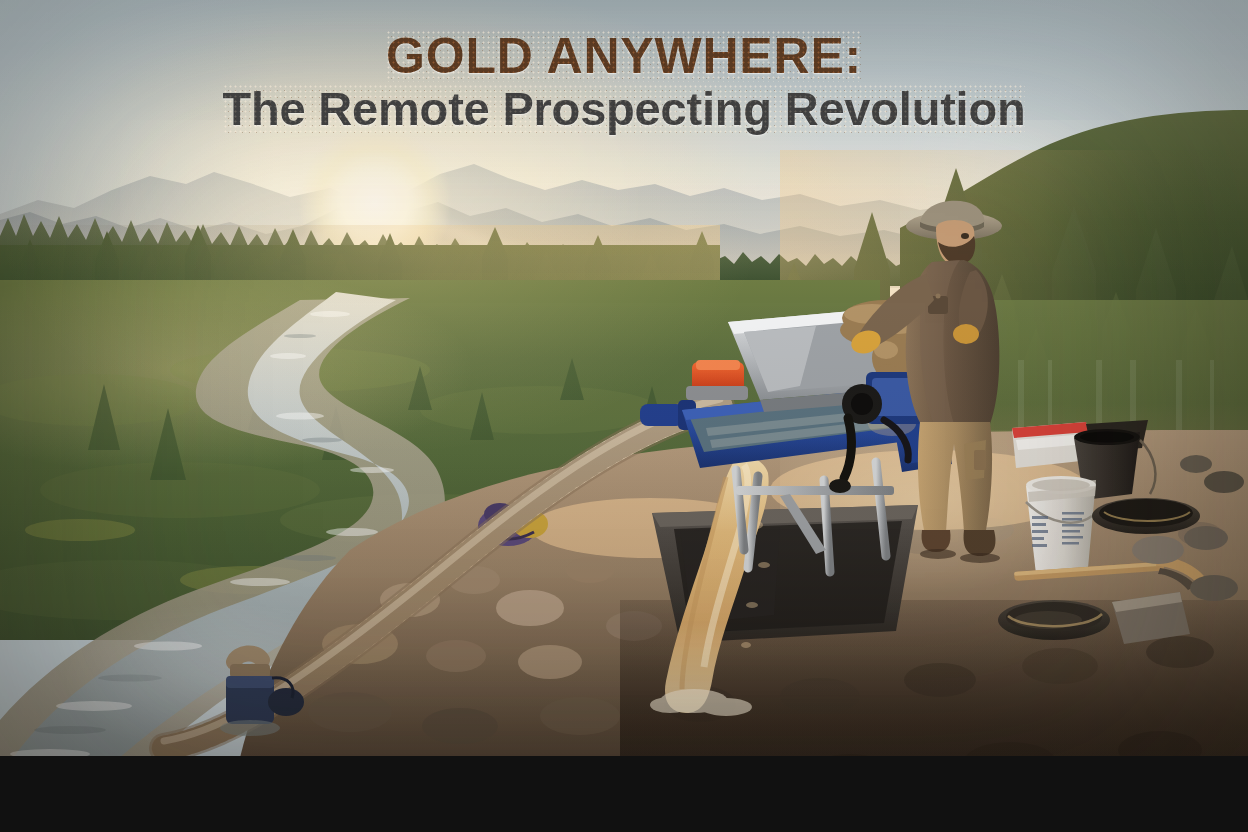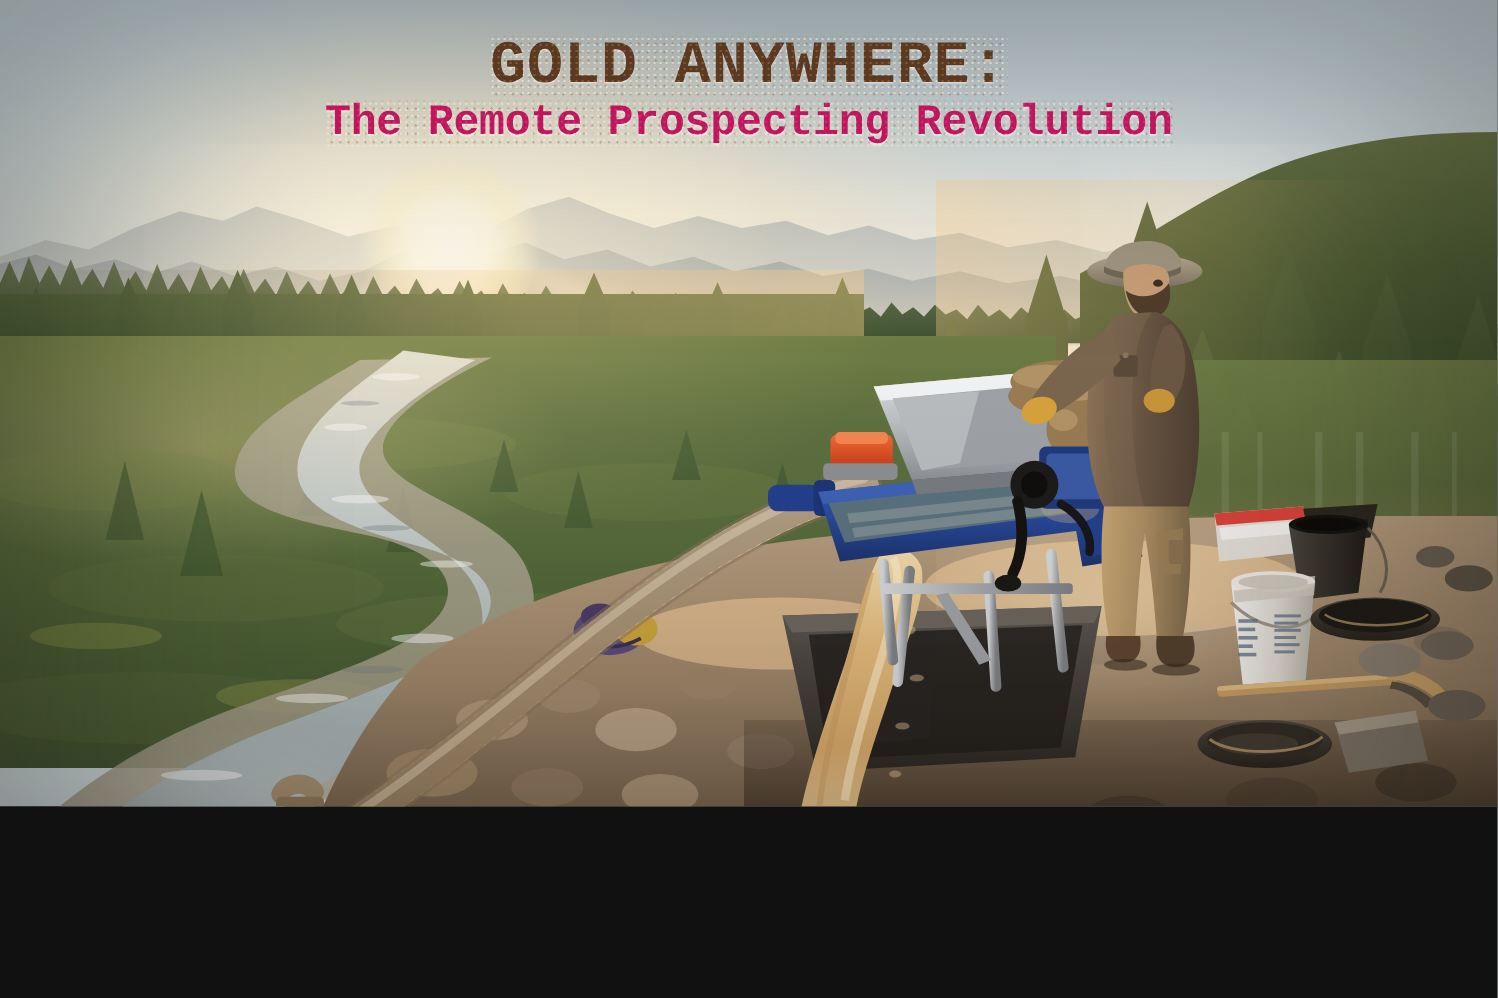--- a/index.html
+++ b/index.html
@@ -1,20 +1,20 @@
 <!DOCTYPE html>
 <html><head>
 <meta charset="utf-8">
 <title>Gold Anywhere</title>
 <style>
   html,body{margin:0;padding:0;background:#111;}
   *{box-sizing:border-box;}
   #stage{
-    position:relative;width:1248px;height:672px;overflow:hidden;
-    font-family:Liberation Mono, monospace;
+    position:relative;width:1248px;height:756px;overflow:hidden;
+    font-family:Liberation Sans, sans-serif;
     background:#cbd8de;
   }
   .lyr{position:absolute;}
 
   
   #sky{left:0;top:0;width:1248px;height:320px;
     background:
       radial-gradient(ellipse 620px 300px at 370px 215px, rgba(255,252,240,.98) 0%, rgba(255,246,222,.75) 28%, rgba(255,240,210,.30) 55%, rgba(255,240,215,0) 78%),
       linear-gradient(180deg,#b7ccd9 0%, #c3d4de 16%, #d8e2e5 38%, #e9e9e2 60%, #f2ece0 80%, #f3e9d8 100%);
   }
@@ -92,22 +92,22 @@
   
   #titlewrap{left:0;top:30px;width:1248px;text-align:center;z-index:60;}
   #title1{
     font-size:50px;font-weight:bold;letter-spacing:.8px;line-height:1.04;
     color:#5a3a22;
     -webkit-text-stroke:0px;
     text-shadow:0 1px 0 rgba(255,255,255,.35), 0 2px 3px rgba(255,255,255,.30);
     margin:0;position:relative;display:inline-block;
   }
   #title2{
-    font-size:36px;font-weight:bold;letter-spacing:-.2px;line-height:1.06;
-    color:#be185d;
+    font-size:47px;font-weight:bold;letter-spacing:-.2px;line-height:1.06;
+    color:#404040;
     text-shadow:0 1px 0 rgba(255,255,255,.30), 0 2px 3px rgba(255,255,255,.26);
     margin:2px 0 0 0;position:relative;display:inline-block;
   }
   .grainy::after{
     content:"";position:absolute;left:0;top:0;right:0;bottom:0;
     background-image:
       radial-gradient(rgba(255,240,220,.55) .9px, rgba(0,0,0,0) 1.1px),
       radial-gradient(rgba(120,80,50,.35) .8px, rgba(0,0,0,0) 1px);
     background-size:5px 5px, 7px 7px;
     background-position:0 0, 2px 3px;

